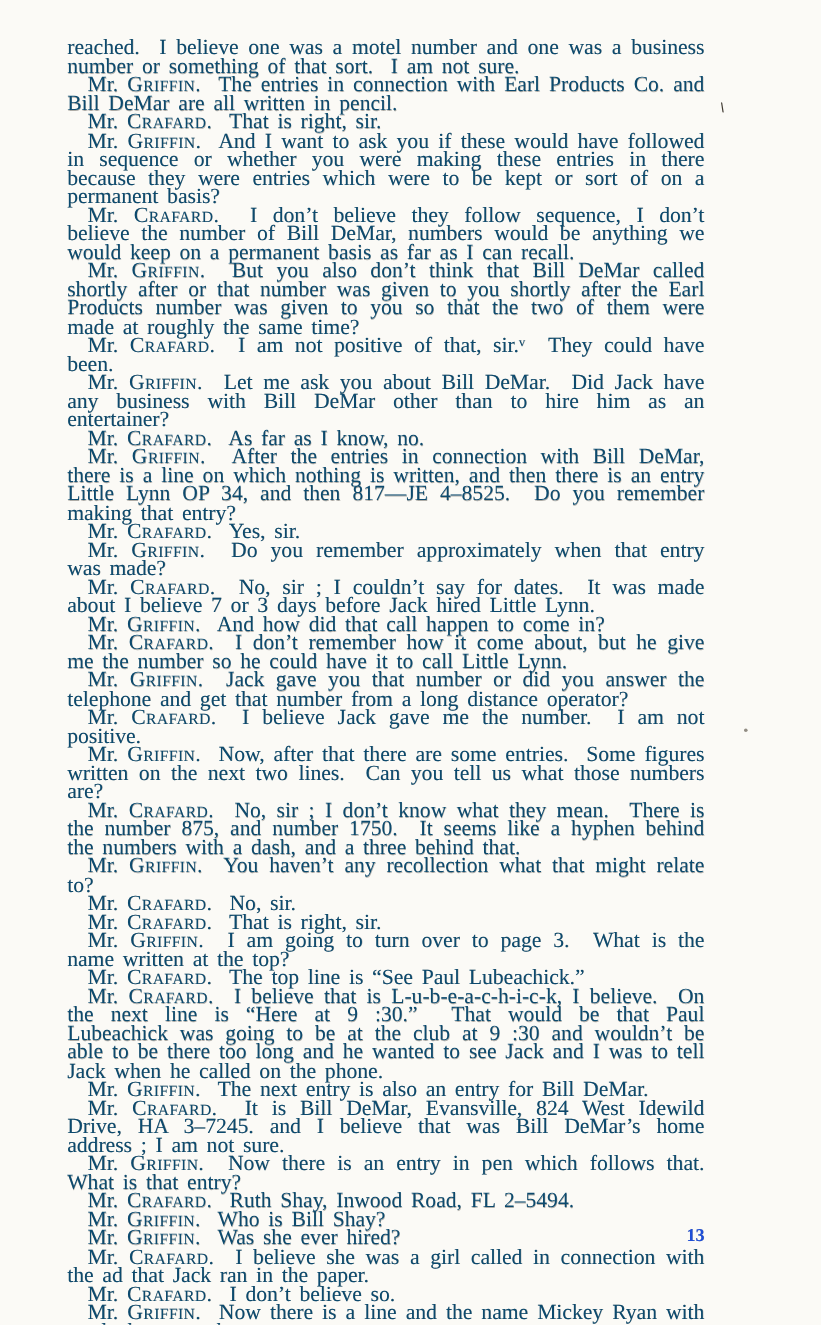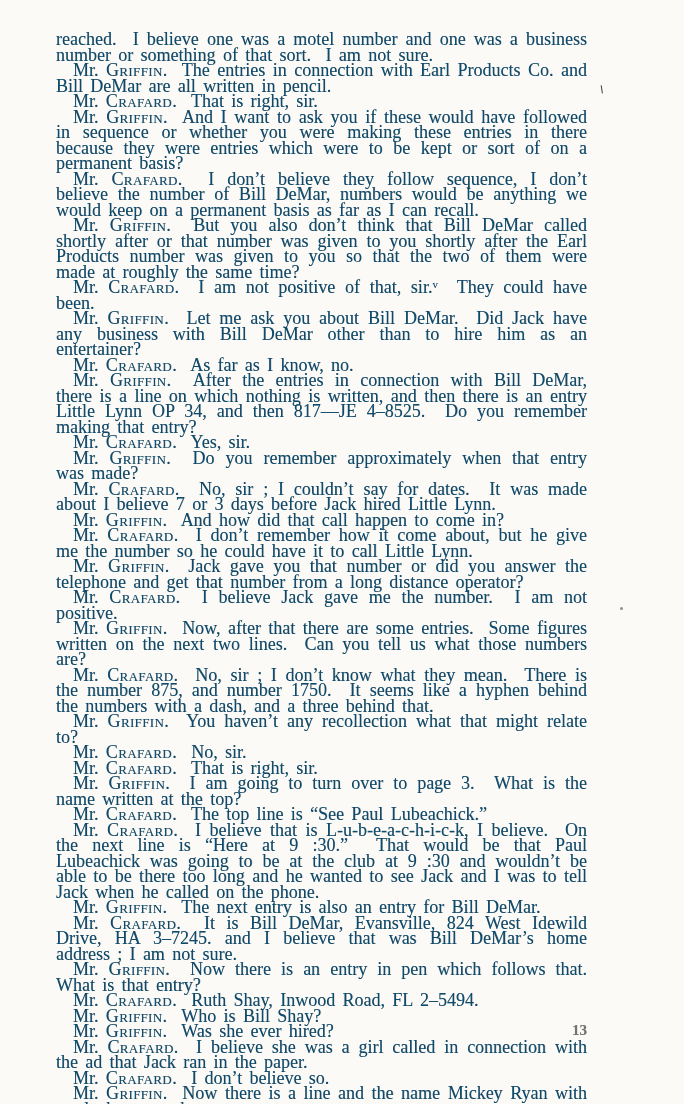--- a/index.html
+++ b/index.html
@@ -59,21 +59,21 @@
   }
   .page-number {
     position: absolute;
     left: 56px;
     top: 1022px;
     width: 531px;
     text-align: right;
     font-family: "Liberation Serif", "DejaVu Serif", serif;
     font-size: 15px;
     font-weight: bold;
-    color: #737373;
+    color: #1d4ed8;
     text-shadow: 0.3px 0.3px 0 rgba(32,26,18,0.35);
   }
 </style>
 </head>
 <body>
 
 <div class="page">
 
   <div class="text-block" id="transcript">
     <p class="para continuation"><span class="utterance">reached.  I believe one was a motel number and one was a business number or something of that sort.  I am not sure.</span></p>

